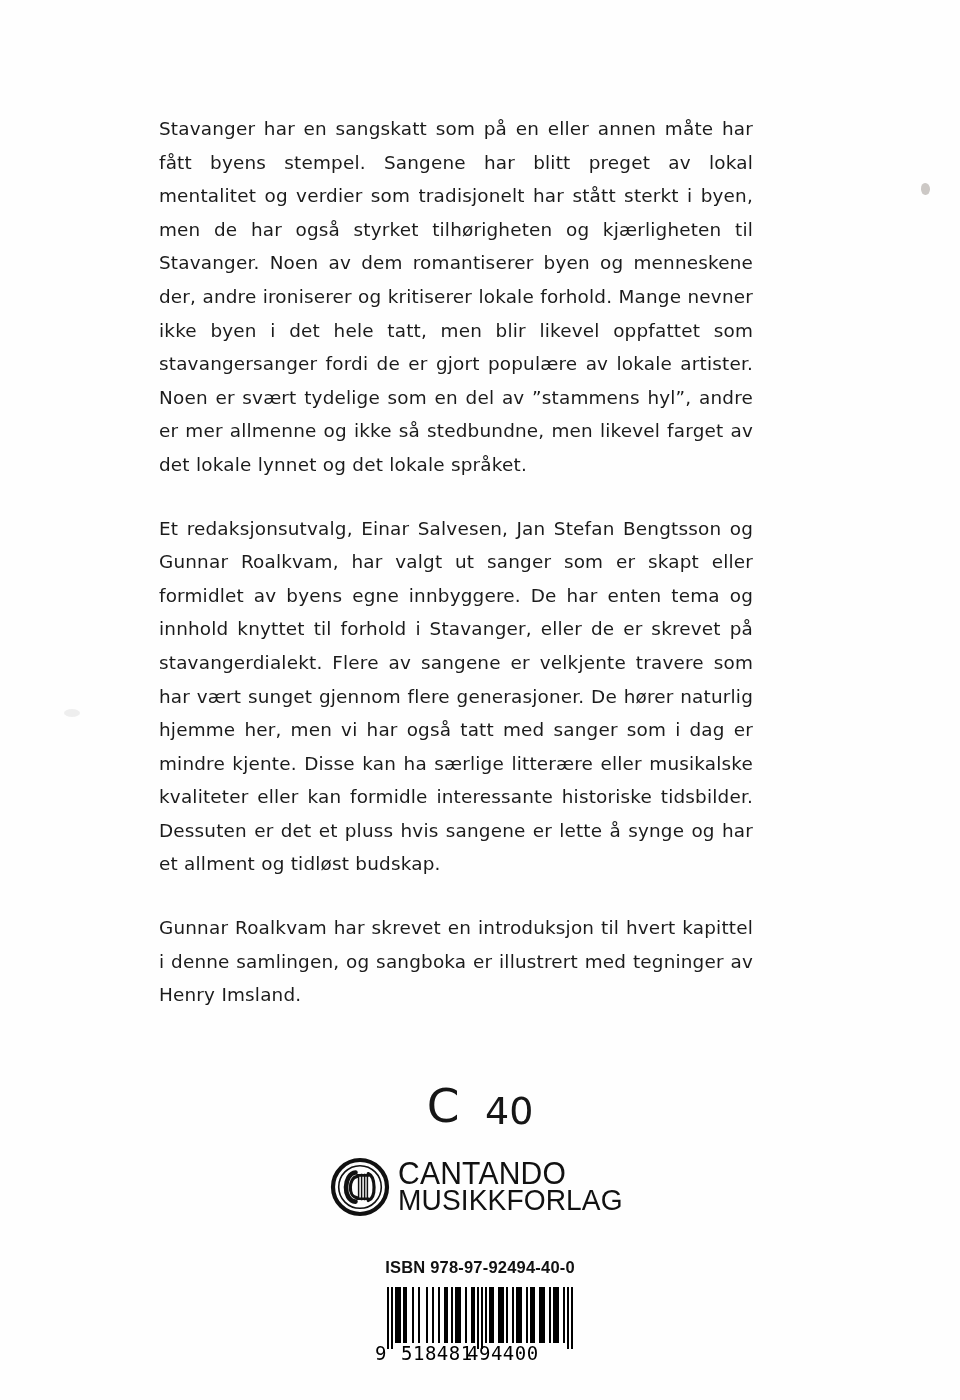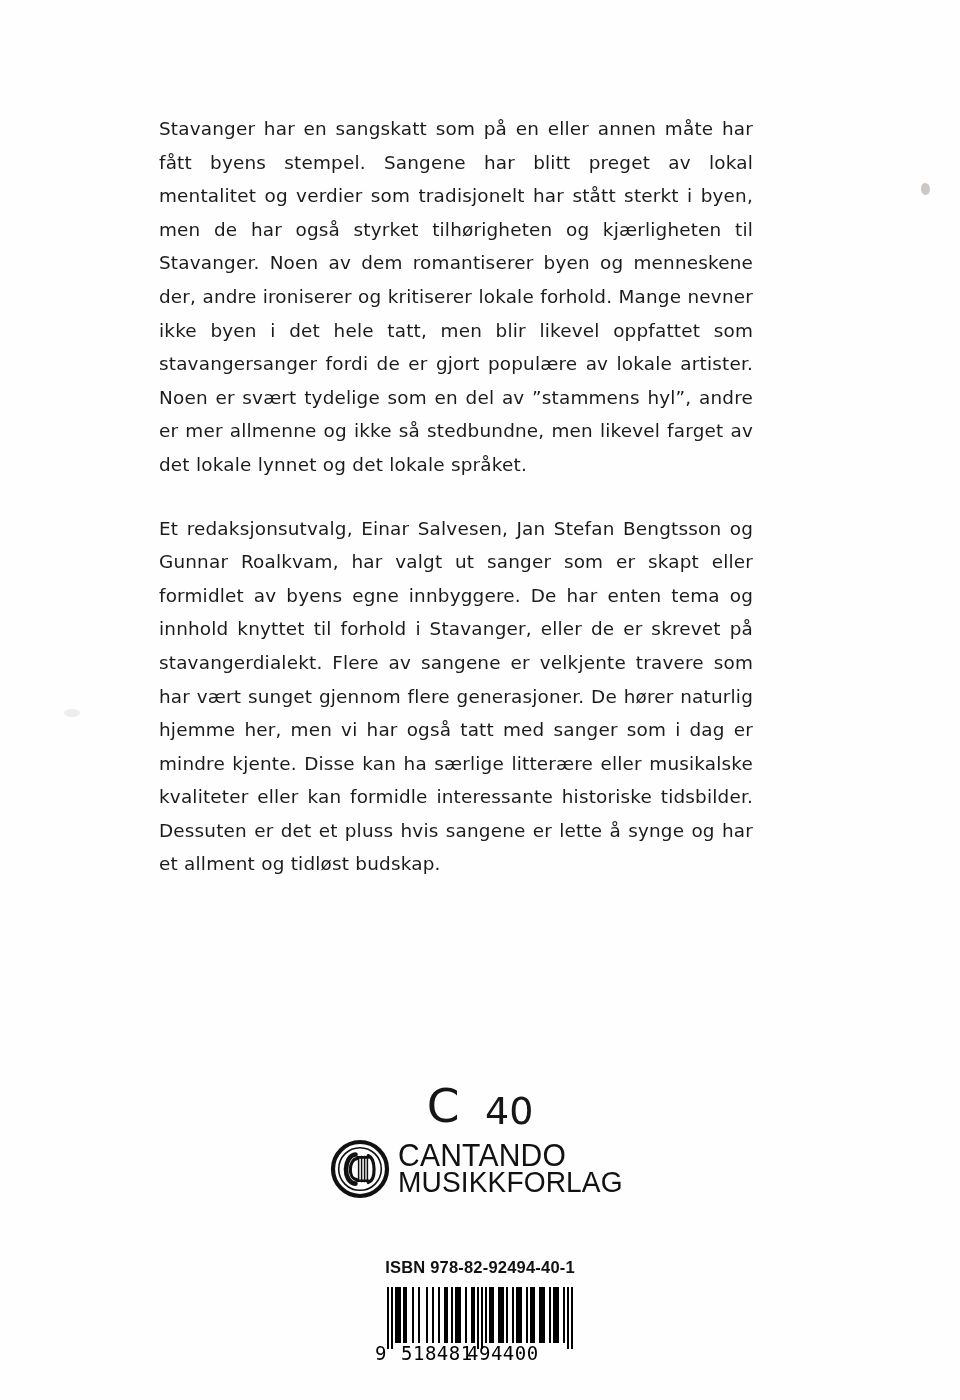--- a/index.html
+++ b/index.html
@@ -65,21 +65,21 @@
   }
   .c40 .num {
     font-size: 38px;
     position: relative;
     top: 2px;
     letter-spacing: 0px;
     margin-left: 25px;
   }
 
   .cantando {
-    margin-top: 10px;
+    margin-top: 28px;
     display: flex;
     align-items: center;
     gap: 8px;
   }
 
   .emblem {
     width: 60px;
     height: 60px;
     flex: 0 0 60px;
     position: relative;
@@ -191,20 +191,21 @@
   }
 </style>
 </head>
 <body>
 
 <div class="page">
 
   <div class="copy">
     <p class="para">Stavanger har en sangskatt som på en eller annen måte har fått byens stempel. Sangene har blitt preget av lokal mentalitet og verdier som tradisjonelt har stått sterkt i byen, men de har også styrket tilhørigheten og kjærligheten til Stavanger. Noen av dem romantiserer byen og menneskene der, andre ironiserer og kritiserer lokale forhold. Mange nevner ikke byen i det hele tatt, men blir likevel oppfattet som stavangersanger fordi de er gjort populære av lokale artister. Noen er svært tydelige som en del av ”stammens hyl”, andre er mer allmenne og ikke så stedbundne, men likevel farget av det lokale lynnet og det lokale språket.</p>
     <p class="para">Et redaksjonsutvalg, Einar Salvesen, Jan Stefan Bengtsson og Gunnar Roalkvam, har valgt ut sanger som er skapt eller formidlet av byens egne innbyggere. De har enten tema og innhold knyttet til forhold i Stavanger, eller de er skrevet på stavangerdialekt. Flere av sangene er velkjente travere som har vært sunget gjennom flere generasjoner. De hører naturlig hjemme her, men vi har også tatt med sanger som i dag er mindre kjente. Disse kan ha særlige litterære eller musikalske kvaliteter eller kan formidle interessante historiske tidsbilder. Dessuten er det et pluss hvis sangene er lette å synge og har et allment og tidløst budskap.</p>
+    <p class="para">Gunnar Roalkvam har skrevet en introduksjon til hvert kapittel i denne samlingen, og sangboka er illustrert med tegninger av Henry Imsland.</p>
   </div>
 
   <div class="logo-block">
 
     <div class="c40"><span>C</span><span class="num">40</span></div>
 
     <div class="cantando">
 
       <div class="emblem">
         <svg viewBox="0 0 60 60" width="60" height="60" aria-hidden="true">
@@ -229,21 +230,21 @@
 
       <div class="wordmark">
         <span class="l1">CANTANDO</span>
         <span class="l2">MUSIKKFORLAG</span>
       </div>
 
     </div>
   </div>
 
   <div class="isbn-block">
-    <div class="isbn-text">ISBN 978-82-92494-40-1</div>
+    <div class="isbn-text">ISBN 978-97-92494-40-0</div>
 
     <div class="barcode">
       <div class="bars" id="bars">
           <i class="g" style="width: 1.95789px;"></i>
           <i class="w" style="width: 1.95789px;"></i>
           <i class="g" style="width: 1.95789px;"></i>
           <i class="w" style="width: 1.95789px;"></i>
           <i style="width: 5.87368px;"></i>
           <i class="w" style="width: 1.95789px;"></i>
           <i style="width: 3.91579px;"></i>

